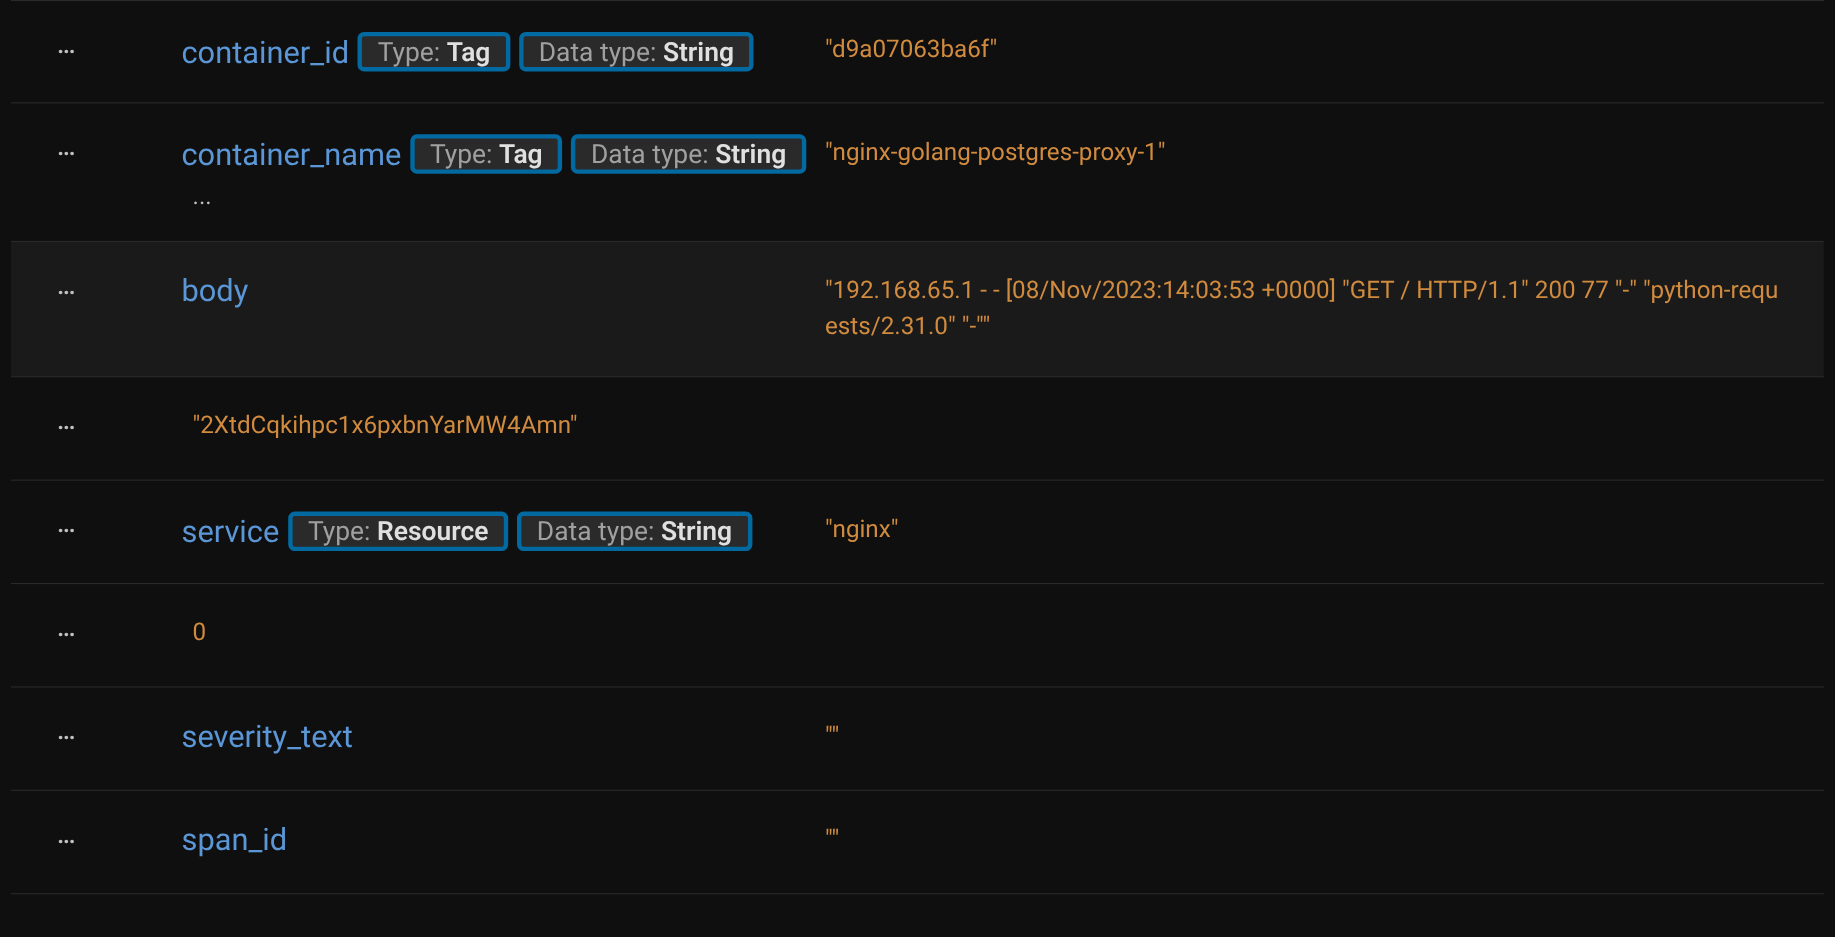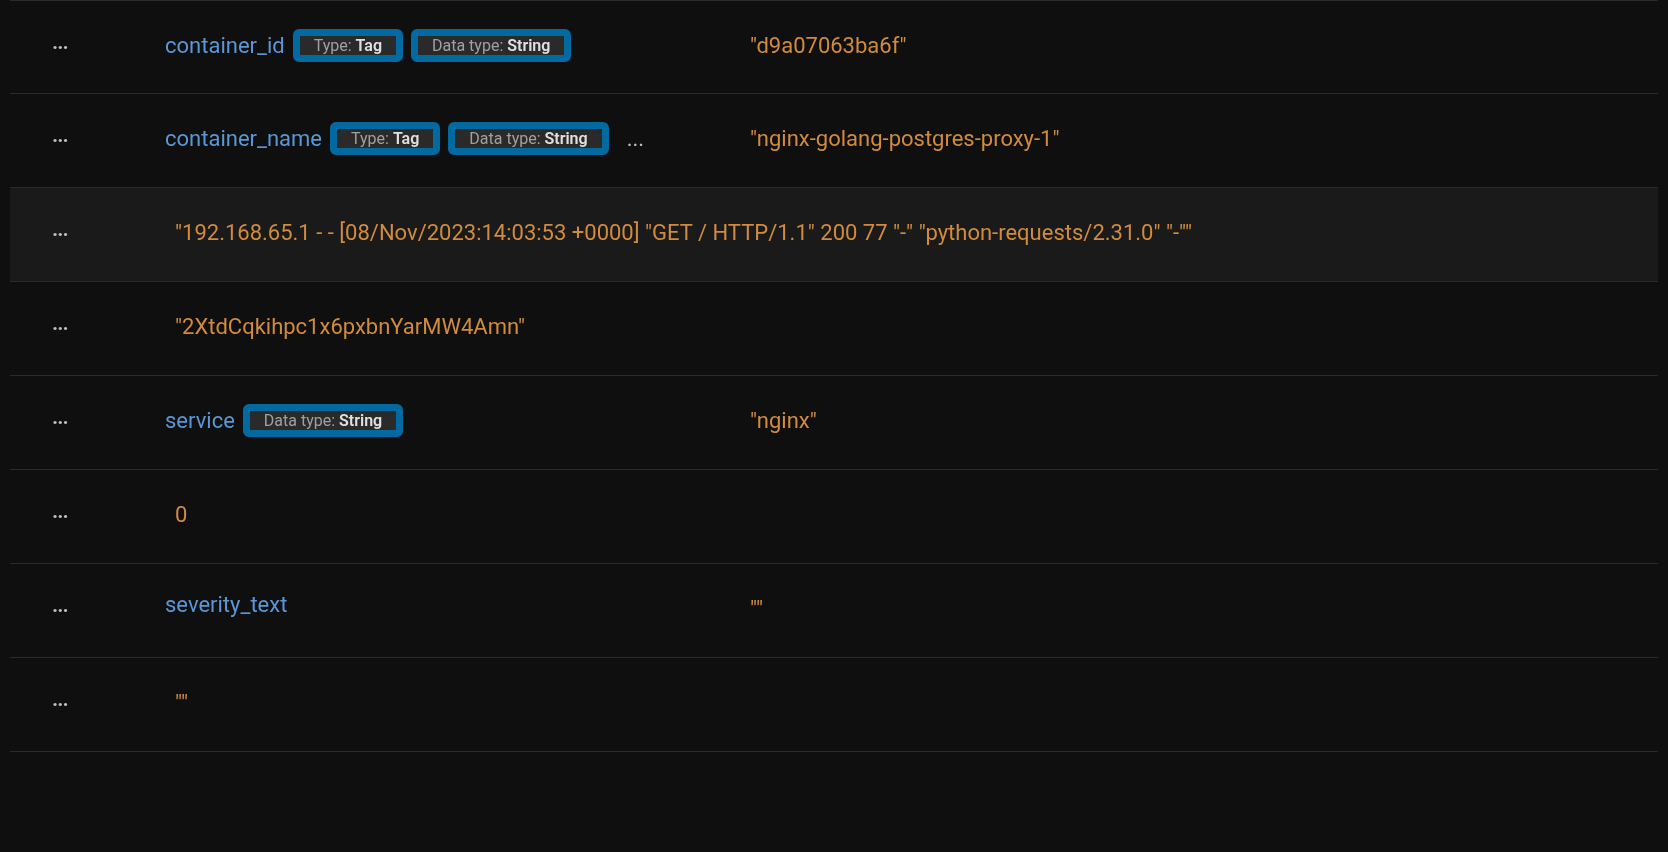--- a/index.html
+++ b/index.html
@@ -50,29 +50,29 @@
 .field-col {
   width: 575px;
   flex-shrink: 0;
   display: flex;
   align-items: center;
   flex-wrap: wrap;
   gap: 8px;
 }
 .field-name {
   color: #5b96d6;
-  font-size: 22px;
+  font-size: 28px;
   cursor: pointer;
 }
 .badge {
   background: #2a2a2a;
-  border: 7px solid #0369a1;
+  border: 4px solid #0369a1;
   border-radius: 6px;
   padding: 0 14px;
-  font-size: 16px;
+  font-size: 24px;
   white-space: nowrap;
 }
 .badge-label {
   color: #a0a0a0;
 }
 .badge-value {
   color: #e0e0e0;
   font-weight: 600;
 }
 .overflow-dots {
@@ -117,34 +117,38 @@
         <span class="badge"><span class="badge-label">Type: </span><span class="badge-value">Tag</span></span>
         <span class="badge"><span class="badge-label">Data type: </span><span class="badge-value">String</span></span>
         <span class="overflow-dots">...</span>
       </div>
       <div class="value-col"><span class="value-text">"nginx-golang-postgres-proxy-1"</span></div>
     </div>
     <div class="row highlight">
       <div class="actions-col">
         <span class="dots">...</span>
       </div>
+      <div class="field-col">
+        <span class="field-name">body</span>
+      </div>
       <div class="value-col"><span class="value-text">"192.168.65.1 - - [08/Nov/2023:14:03:53 +0000] "GET / HTTP/1.1" 200 77 "-" "python-requests/2.31.0" "-""</span></div>
     </div>
     <div class="row">
       <div class="actions-col">
         <span class="dots">...</span>
       </div>
       <div class="value-col"><span class="value-text">"2XtdCqkihpc1x6pxbnYarMW4Amn"</span></div>
     </div>
     <div class="row">
       <div class="actions-col">
         <span class="dots">...</span>
       </div>
       <div class="field-col">
         <span class="field-name">service</span>
+        <span class="badge"><span class="badge-label">Type: </span><span class="badge-value">Resource</span></span>
         <span class="badge"><span class="badge-label">Data type: </span><span class="badge-value">String</span></span>
       </div>
       <div class="value-col"><span class="value-text">"nginx"</span></div>
     </div>
     <div class="row">
       <div class="actions-col">
         <span class="dots">...</span>
       </div>
       <div class="value-col"><span class="value-text">0</span></div>
     </div>
@@ -154,15 +158,18 @@
       </div>
       <div class="field-col">
         <span class="field-name">severity_text</span>
       </div>
       <div class="value-col"><span class="value-text">""</span></div>
     </div>
     <div class="row">
       <div class="actions-col">
         <span class="dots">...</span>
       </div>
+      <div class="field-col">
+        <span class="field-name">span_id</span>
+      </div>
       <div class="value-col"><span class="value-text">""</span></div>
     </div>
   </div>
 
 </body></html>

